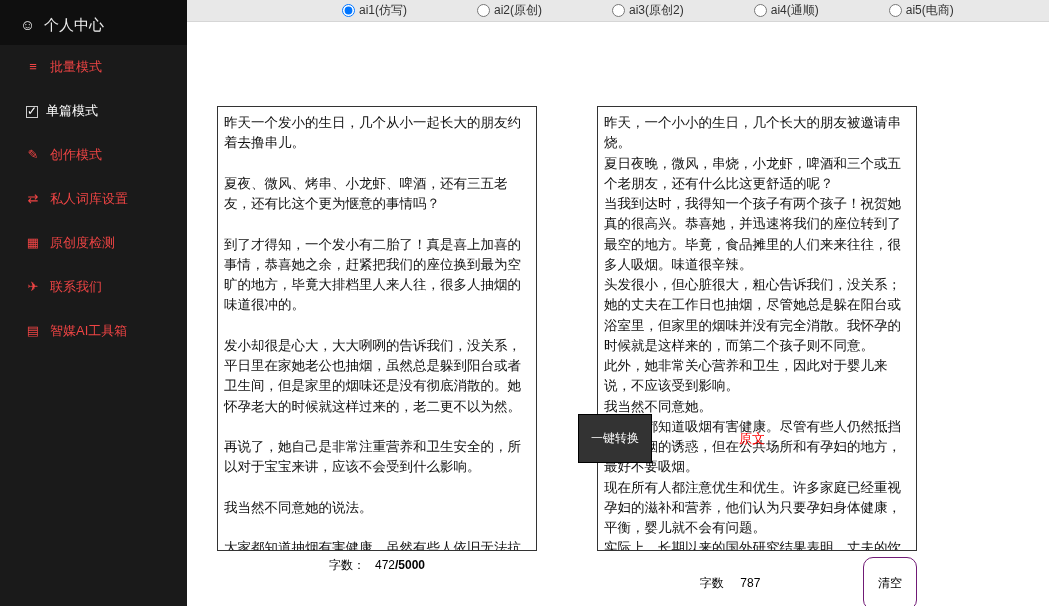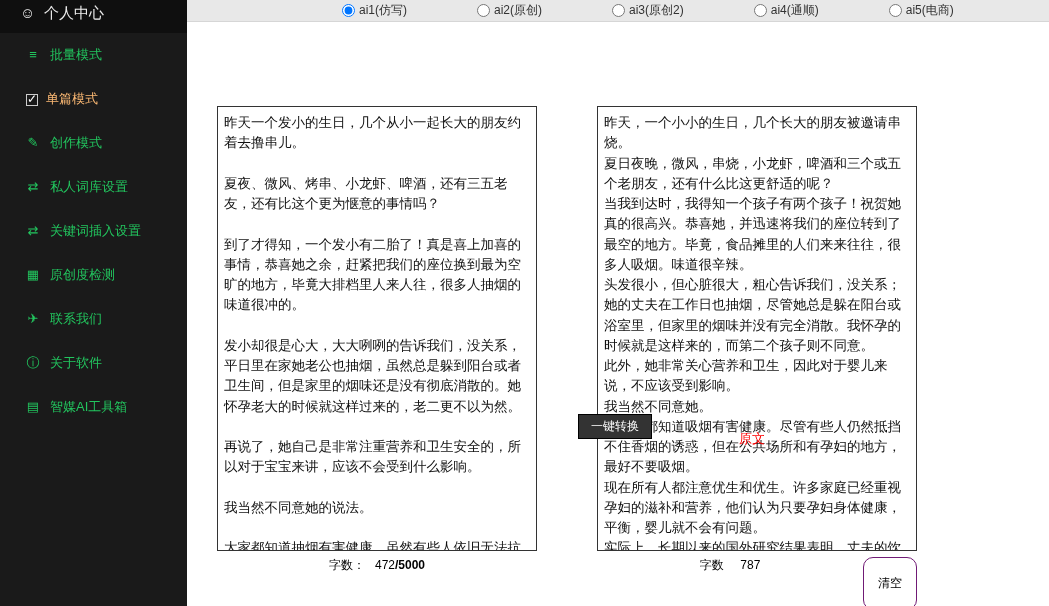--- a/index.html
+++ b/index.html
@@ -1,60 +1,58 @@
 <!DOCTYPE html>
 <html><head>
 <meta charset="utf-8">
 <style>
 *{margin:0;padding:0;box-sizing:border-box}
 body{font-family:"Microsoft YaHei",SimSun,sans-serif;font-size:13px;background:#fff;width:1049px;height:606px;overflow:hidden;display:flex}
 .sidebar{width:187px;background:#1a1a1a;color:#ccc;height:606px;overflow:hidden}
-.sidebar-head{background:#0f0f0f;padding:4px 20px 10px;font-size:15px;color:#eee}
-.sidebar-item{padding:13px 26px;font-size:13px;color:#22c55e;cursor:pointer}
-.sidebar-item.active{color:#fdba74}
+.sidebar-head{background:#0f0f0f;padding:16px 20px 10px;font-size:15px;color:#eee}
+.sidebar-item{padding:13px 26px;font-size:13px;color:#ef4444;cursor:pointer}
+.sidebar-item.active{color:#ffffff}
 .icon{display:inline-block;margin-right:10px;width:14px;text-align:center;font-style:normal;font-family:Arial,sans-serif}
 .main{flex:1;background:#fff;height:606px;position:relative}
 .mode-bar{background:#e8e8e8;height:22px;display:flex;align-items:center;border-bottom:1px solid #d6d6d6}
 .mode-bar label{margin-left:70px;font-size:12px;color:#333;display:flex;align-items:center;cursor:pointer}
 .mode-bar label:first-child{margin-left:155px}
 .mode-bar input{margin-right:4px}
 .work{display:flex;padding:84px 10px 10px}
 .col{display:flex;flex-direction:column}
 .col.left{margin-left:20px}
 .col.right{margin-left:60px}
 .box{width:320px;height:445px;border:1px solid #333;padding:6px;font-size:13.5px;line-height:1.5;overflow-y:scroll;color:#111;position:relative;white-space:pre-wrap}
 .box::-webkit-scrollbar{width:16px}
 .box::-webkit-scrollbar-track{background:#f0f0f0}
 .box::-webkit-scrollbar-thumb{background:#c0c0c0;border:1px solid #a0a0a0}
 .box::-webkit-scrollbar-button{background:#e0e0e0;height:16px;border:1px solid #a0a0a0}
 .tag{color:#ff0000;position:absolute;pointer-events:none}
 .tag.t1{left:552px;top:430px}
-.foot{margin-top:6px;font-size:12px;display:flex;align-items:flex-start;width:320px}
+.foot{margin-top:6px;font-size:12px;display:flex;align-items:center;width:320px}
 .foot-l{flex:1;text-align:center}
 .btn-clear{border:1px solid #701a75;border-radius:10px;padding:17px 14px;background:#fff;font-size:12px;cursor:pointer}
-.btn-convert{position:absolute;left:391px;top:414px;background:#333;color:#fff;border:1px solid #000;padding:3px 12px;font-size:12px;cursor:pointer}
+.btn-convert{position:absolute;left:391px;top:414px;background:#333;color:#fff;border:1px solid #000;padding:15px 12px;font-size:12px;cursor:pointer}
 .check-mark{display:inline-block;width:12px;height:12px;border:1px solid #ccc;margin-right:8px;position:relative;vertical-align:middle}
 .check-mark.on::after{content:"✓";color:#fff;position:absolute;top:-3px;left:0;font-size:12px}
 </style>
 </head>
 <body>
 
 <div class="sidebar">
   <div class="sidebar-head">
     <span class="icon">☺</span><span>个人中心</span>
   </div>
   <div id="sidebar-items">
       <div class="sidebar-item"><span class="icon">≡</span>批量模式</div>
       <div class="sidebar-item active"><span class="check-mark on"></span>单篇模式</div>
       <div class="sidebar-item"><span class="icon">✎</span>创作模式</div>
       <div class="sidebar-item"><span class="icon">⇄</span>私人词库设置</div>
-      <div class="sidebar-item"><span class="icon">⇄</span>关键词插入设置</div>
       <div class="sidebar-item"><span class="icon">▦</span>原创度检测</div>
       <div class="sidebar-item"><span class="icon">✈</span>联系我们</div>
-      <div class="sidebar-item"><span class="icon">ⓘ</span>关于软件</div>
       <div class="sidebar-item"><span class="icon">▤</span>智媒AI工具箱</div>
     </div>
 </div>
 
 <div class="main">
   <div class="mode-bar" id="mode-bar">
       <label>
         <input type="radio" name="mode" checked="" style="">
         <span>ai1(仿写)</span>
       </label>

